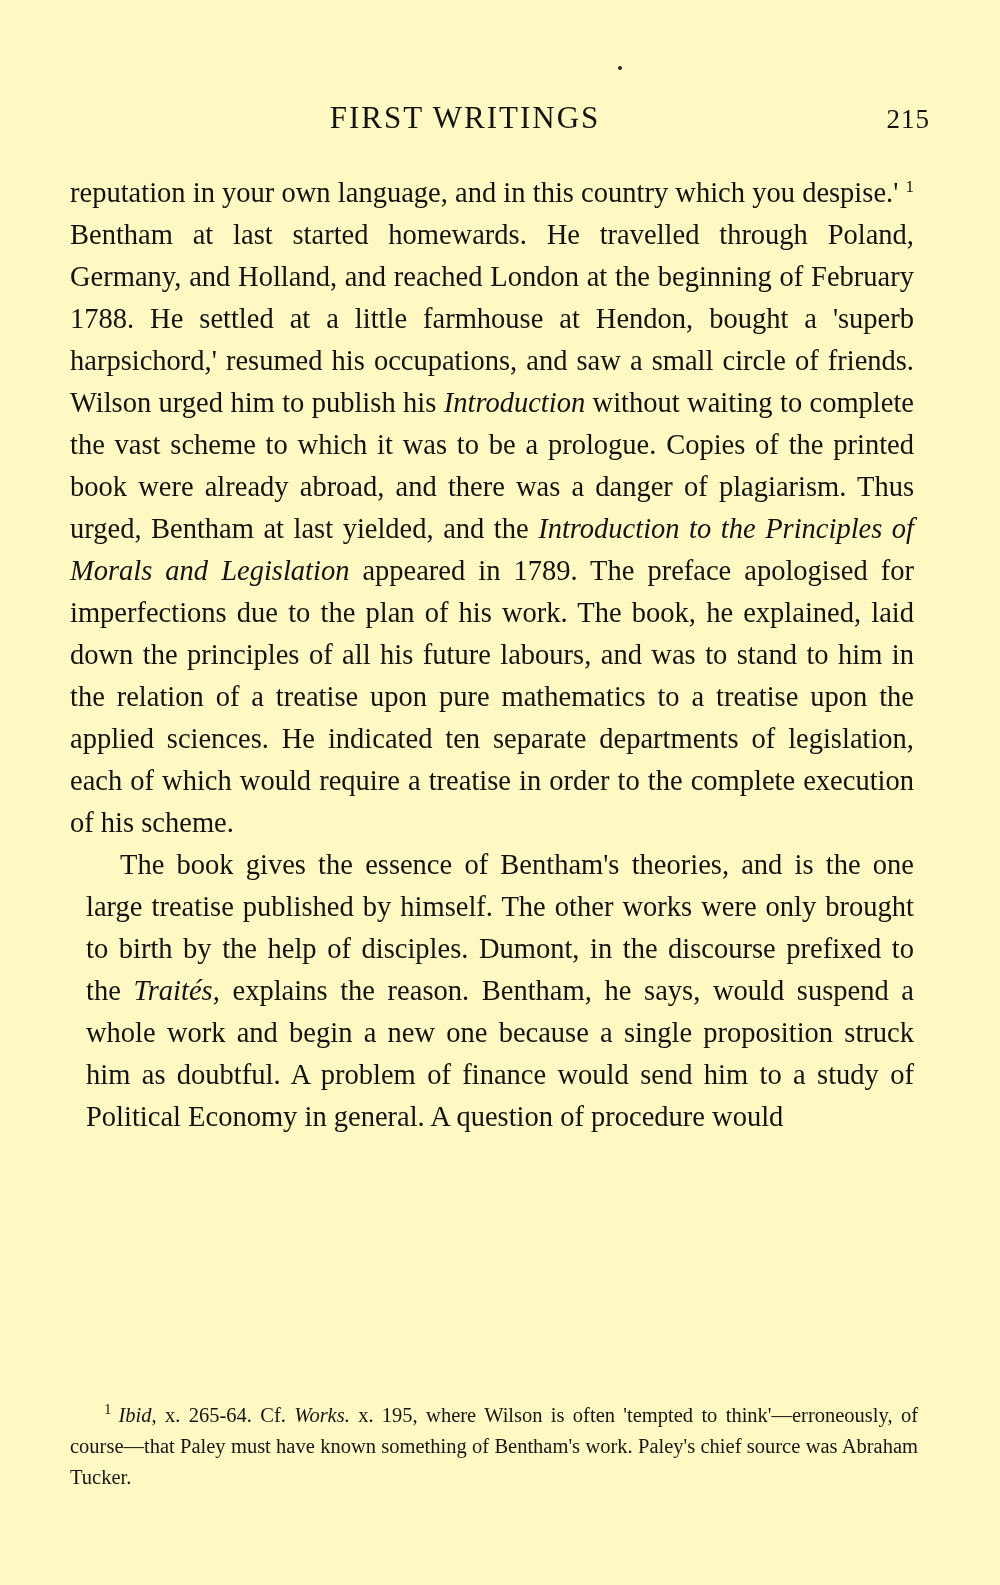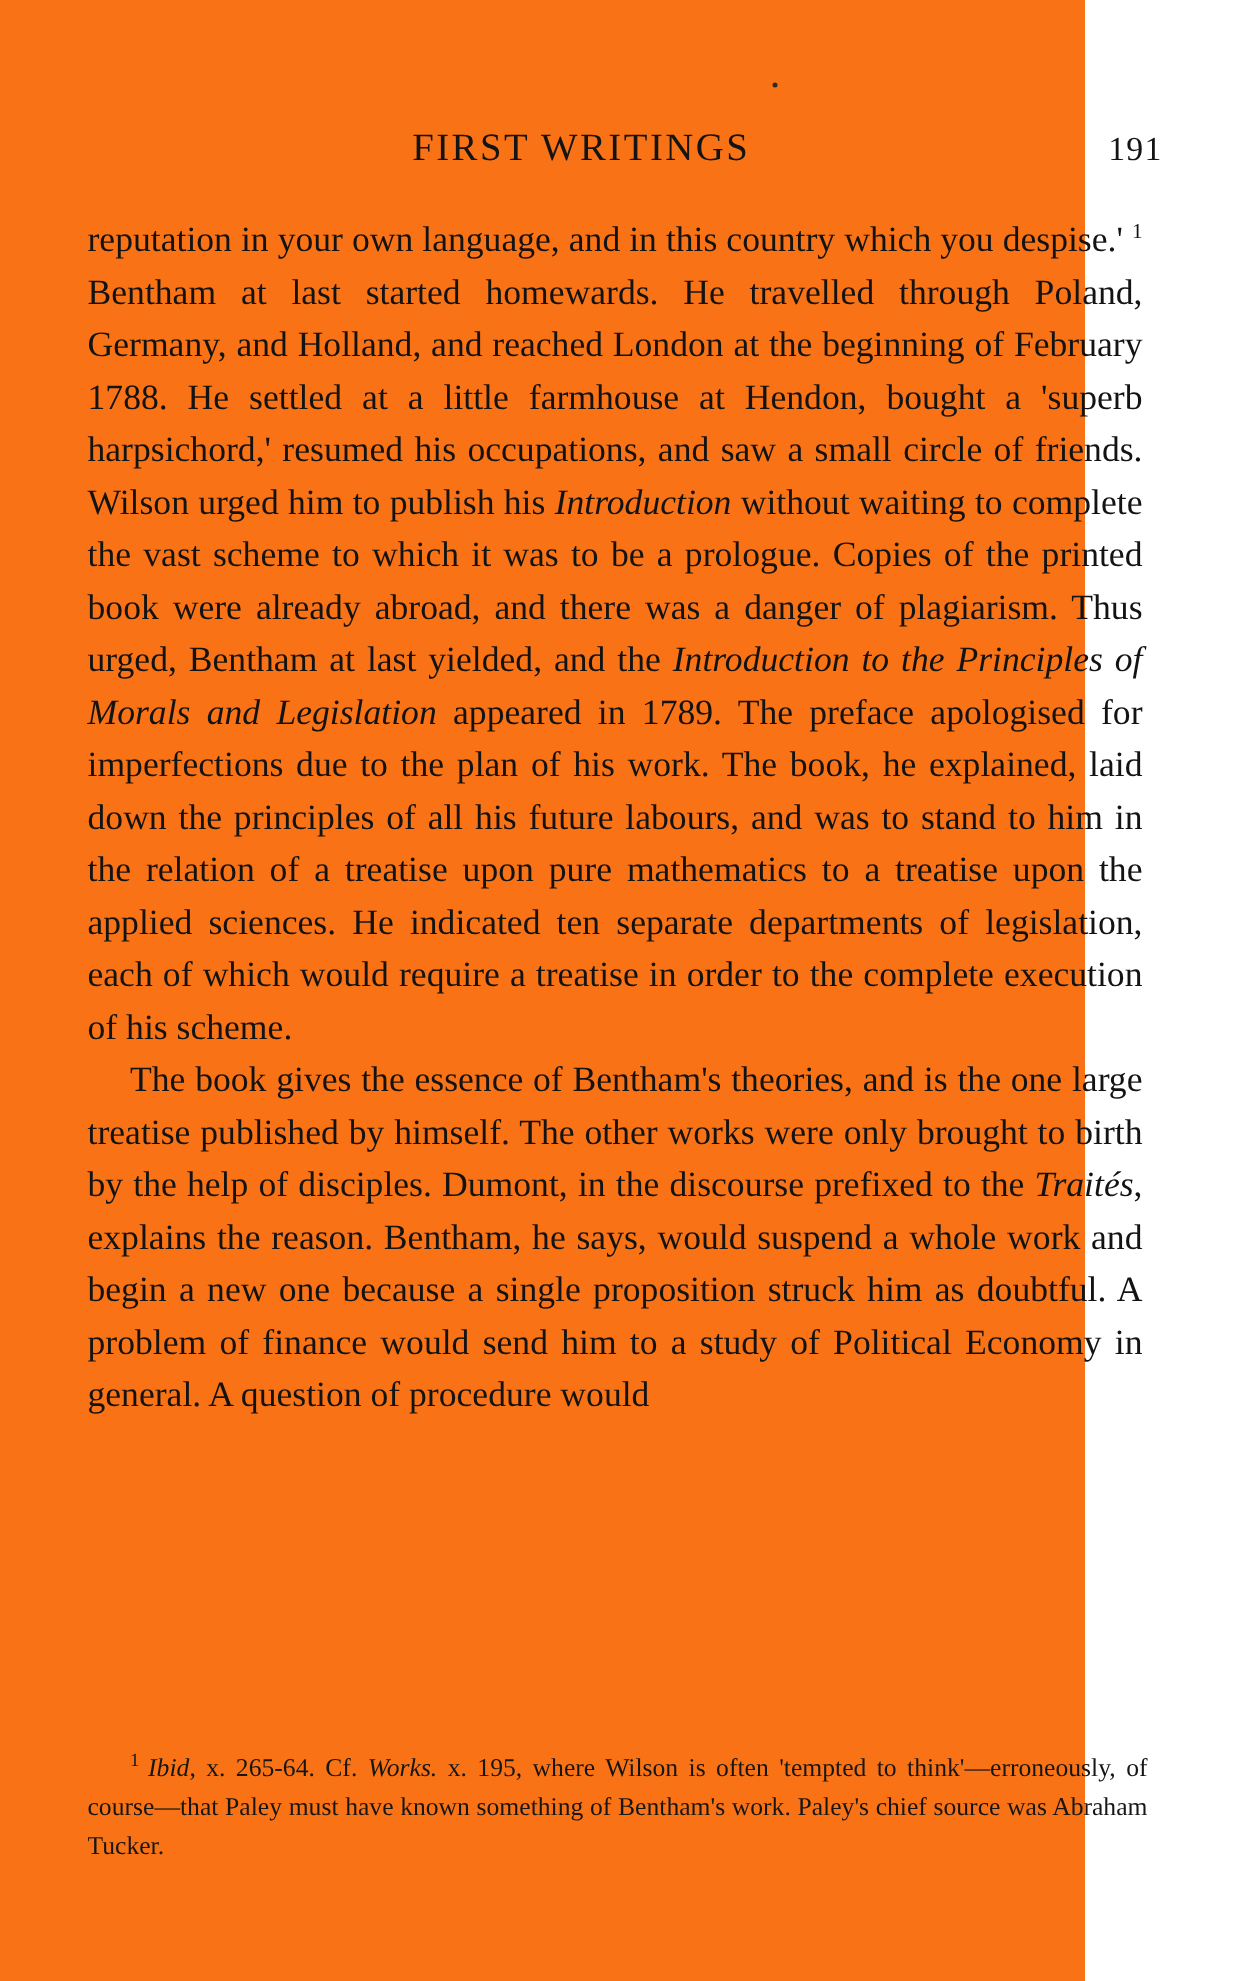--- a/index.html
+++ b/index.html
@@ -11,23 +11,23 @@
     width: 1000px;
     height: 1585px;
     position: relative;
     font-family: "Liberation Serif", "DejaVu Serif", serif;
     color: #111111;
     overflow: hidden;
   }
   .page {
     position: absolute;
     left: 0; top: 0;
-    width: 868px;
+    width: 1000px;
     height: 1585px;
-    background: #f97316;
+    background: #fef9c3;
   }
   .top-dot {
     position: absolute;
     left: 618px;
     top: 66px;
     width: 4px;
     height: 4px;
     background: #2a2a2a;
     border-radius: 50%;
   }
@@ -68,20 +68,21 @@
     font-size: 28.5px;
     line-height: 42px;
     text-align: justify;
     text-justify: inter-word;
     color: #131313;
     -webkit-hyphens: manual;
     hyphens: manual;
   }
   .para + .para {
     text-indent: 34px;
+    margin-left: 16px;
   }
   .para i, .para em {
   }
   .sup {
     font-size: 17px;
     vertical-align: super;
     line-height: 0;
   }
   .footnote {
     position: absolute;
@@ -108,21 +109,21 @@
 </style>
 </head>
 <body>
 
 <div class="page">
 
   <div class="top-dot"></div>
 
   <div class="header">
     <div class="header-title">FIRST WRITINGS</div>
-    <div class="header-folio">191</div>
+    <div class="header-folio">215</div>
   </div>
 
   <div class="body-text">
     <p class="para" id="para-1"><span>reputation in your own language, and in this country which you despise.' </span><span class="sup">1</span><span>   Bentham at last started homewards. He travelled through Poland, Germany, and Holland, and reached London at the beginning of February 1788. He settled at a little farmhouse at Hendon, bought a 'superb harpsichord,' resumed his occupations, and saw a small circle of friends.  Wilson urged him to publish his </span><i>Introduction</i><span> without waiting to complete the vast scheme to which it was to be a prologue.  Copies of the printed book were already abroad, and there was a danger of plagiarism.  Thus urged, Bentham at last yielded, and the </span><i>Introduction to the Principles of Morals and Legislation</i><span> appeared in 1789.  The preface apologised for imperfections due to the plan of his work. The book, he explained, laid down the principles of all his future labours, and was to stand to him in the relation of a treatise upon pure mathematics to a treatise upon the applied sciences.  He indicated ten separate departments of legislation, each of which would require a treatise in order to the complete execution of his scheme.</span></p>
     <p class="para" id="para-2"><span>The book gives the essence of Bentham's theories, and is the one large treatise published by himself.  The other works were only brought to birth by the help of disciples.  Dumont, in the discourse prefixed to the </span><i>Traités</i><span>, explains the reason.  Bentham, he says, would suspend a whole work and begin a new one because a single proposition struck him as doubtful.  A problem of finance would send him to a study of Political Economy in general.  A question of procedure would</span></p>
   </div>
 
   <div class="footnote" id="footnote-1"><span class="fn-indent"></span><span class="fn-mark">1 </span><i>Ibid</i><span>, x. 265-64.   Cf. </span><i>Works.</i><span> x. 195, where Wilson is often 'tempted to think'—erroneously, of course—that Paley must have known something of Bentham's work.   Paley's chief source was Abraham Tucker.</span></div>
 
 </div>

